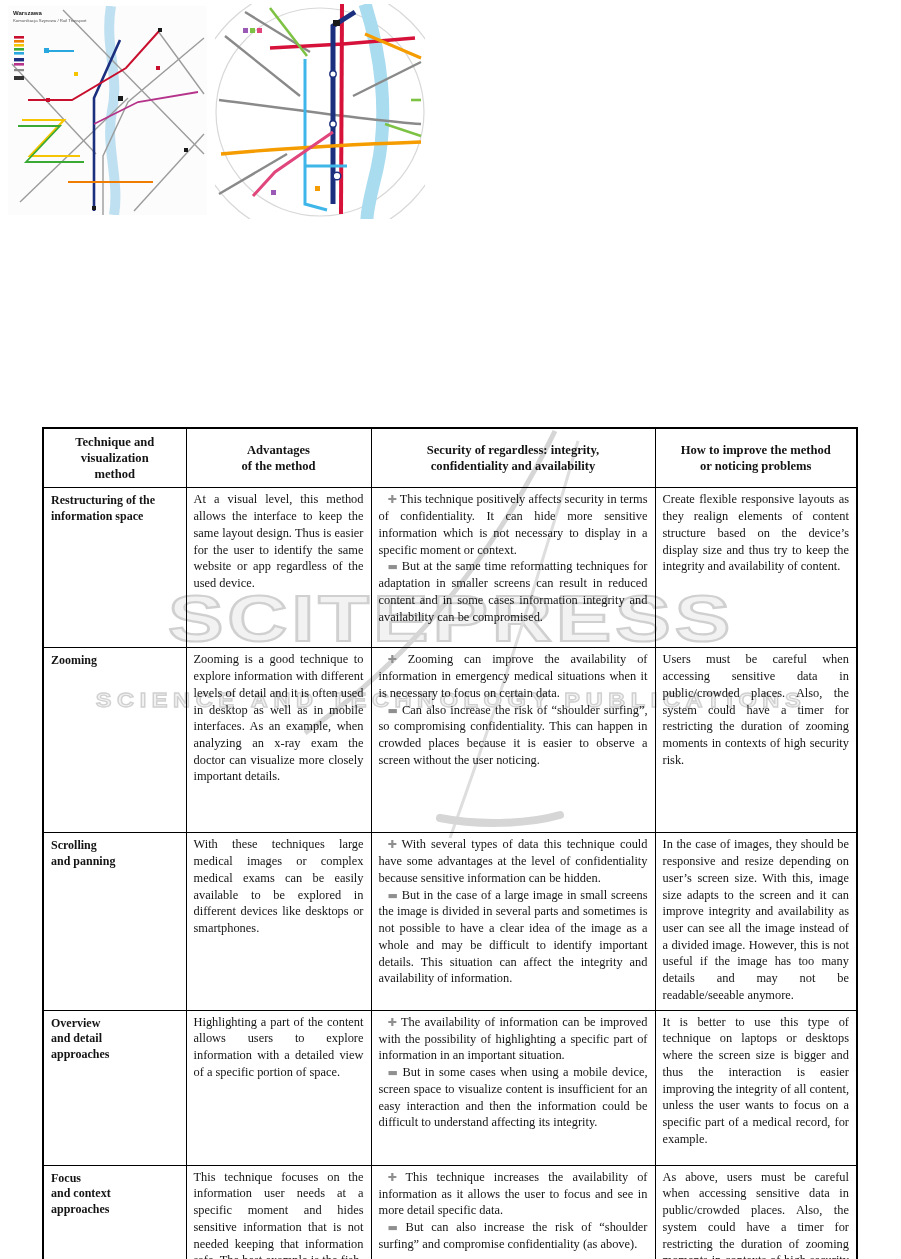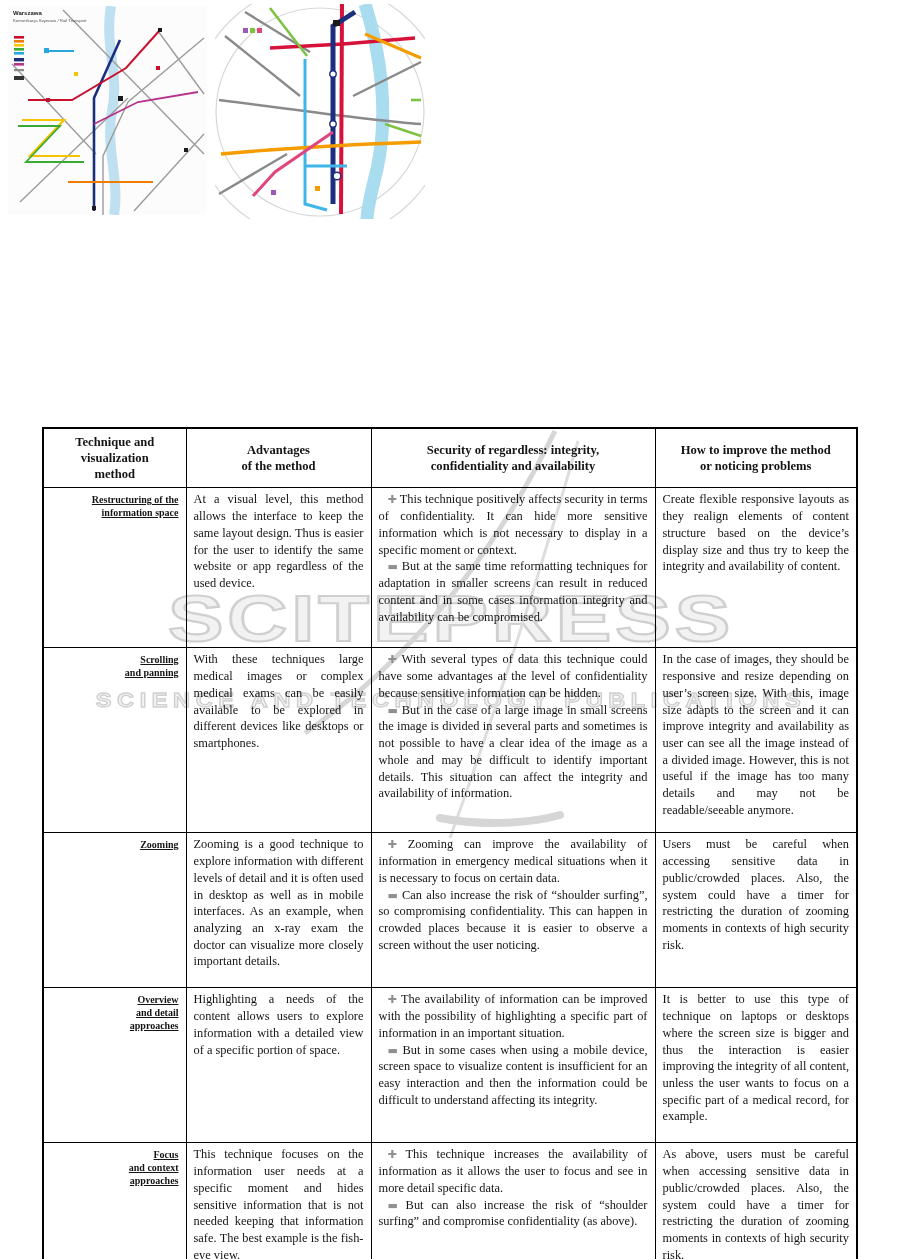--- a/index.html
+++ b/index.html
@@ -24,22 +24,22 @@
   
   table.method-table{position:absolute;z-index:1;left:42px;top:427px;width:814px;
         border-collapse:collapse;table-layout:fixed;background:transparent;}
   table.method-table,table.method-table th,table.method-table td{border:1px solid #000;}
   table.method-table{border-width:2px;}
   th{font-size:12.6px;font-weight:bold;text-align:center;vertical-align:middle;
      line-height:1.28;padding:5px 4px;white-space:pre-line;}
   thead tr{height:53px;}
   td{font-size:12.4px;line-height:1.35;vertical-align:top;text-align:justify;
      padding:3px 7px 6px 7px;}
-  td.method-cell{font-weight:bold;text-align:right;white-space:pre-line;
-     font-size:10px;line-height:1.3;padding-top:5px;text-decoration:underline;}
+  td.method-cell{font-weight:bold;text-align:left;white-space:pre-line;
+     font-size:12px;line-height:1.3;padding-top:5px;}
   tbody tr:nth-child(1){height:160px;}
   tbody tr:nth-child(2){height:185px;}
   tbody tr:nth-child(3){height:155px;}
   tbody tr:nth-child(4){height:155px;margin-top:23px;}
   tbody tr:nth-child(5){height:118px;}
   .sec-item{margin:0;text-indent:9px;}
   .sec-icon{font-family:"DejaVu Sans",sans-serif;color:#8f8f8f;font-size:11px;
             display:inline-block;text-indent:0;}
 </style>
 </head>
@@ -191,43 +191,43 @@
           <td class="method-cell">Restructuring of the
 information space</td>
           <td>At a visual level, this method allows the interface to keep the same layout design. Thus is easier for the user to identify the same website or app regardless of the used device.</td>
           <td>
             <p class="sec-item"><span class="sec-icon" style="color: rgb(143, 143, 143);">✚</span> This technique positively affects security in terms of confidentiality. It can hide more sensitive information which is not necessary to display in a specific moment or context.</p>
             <p class="sec-item"><span class="sec-icon" style="color: rgb(143, 143, 143);">▬</span> But at the same time reformatting techniques for adaptation in smaller screens can result in reduced content and in some cases information integrity and availability can be compromised.</p>
           </td>
           <td>Create flexible responsive layouts as they realign elements of content structure based on the device’s display size and thus try to keep the integrity and availability of content.</td>
         </tr>
         <tr>
+          <td class="method-cell">Zooming</td>
+          <td>Zooming is a good technique to explore information with different levels of detail and it is often used in desktop as well as in mobile interfaces. As an example, when analyzing an x-ray exam the doctor can visualize more closely important details.</td>
+          <td>
+            <p class="sec-item"><span class="sec-icon" style="color: rgb(143, 143, 143);">✚</span> Zooming can improve the availability of information in emergency medical situations when it is necessary to focus on certain data.</p>
+            <p class="sec-item"><span class="sec-icon" style="color: rgb(143, 143, 143);">▬</span> Can also increase the risk of “shoulder surfing”, so compromising confidentiality. This can happen in crowded places because it is easier to observe a screen without the user noticing.</p>
+          </td>
+          <td>Users must be careful when accessing sensitive data in public/crowded places. Also, the system could have a timer for restricting the duration of zooming moments in contexts of high security risk.</td>
+        </tr>
+        <tr>
           <td class="method-cell">Scrolling
 and panning</td>
           <td>With these techniques large medical images or complex medical exams can be easily available to be explored in different devices like desktops or smartphones.</td>
           <td>
             <p class="sec-item"><span class="sec-icon" style="color: rgb(143, 143, 143);">✚</span> With several types of data this technique could have some advantages at the level of confidentiality because sensitive information can be hidden.</p>
             <p class="sec-item"><span class="sec-icon" style="color: rgb(143, 143, 143);">▬</span> But in the case of a large image in small screens the image is divided in several parts and sometimes is not possible to have a clear idea of the image as a whole and may be difficult to identify important details. This situation can affect the integrity and availability of information.</p>
           </td>
           <td>In the case of images, they should be responsive and resize depending on user’s screen size. With this, image size adapts to the screen and it can improve integrity and availability as user can see all the image instead of a divided image. However, this is not useful if the image has too many details and may not be readable/seeable anymore.</td>
         </tr>
         <tr>
-          <td class="method-cell">Zooming</td>
-          <td>Zooming is a good technique to explore information with different levels of detail and it is often used in desktop as well as in mobile interfaces. As an example, when analyzing an x-ray exam the doctor can visualize more closely important details.</td>
-          <td>
-            <p class="sec-item"><span class="sec-icon" style="color: rgb(143, 143, 143);">✚</span> Zooming can improve the availability of information in emergency medical situations when it is necessary to focus on certain data.</p>
-            <p class="sec-item"><span class="sec-icon" style="color: rgb(143, 143, 143);">▬</span> Can also increase the risk of “shoulder surfing”, so compromising confidentiality. This can happen in crowded places because it is easier to observe a screen without the user noticing.</p>
-          </td>
-          <td>Users must be careful when accessing sensitive data in public/crowded places. Also, the system could have a timer for restricting the duration of zooming moments in contexts of high security risk.</td>
-        </tr>
-        <tr>
           <td class="method-cell">Overview
 and detail
 approaches</td>
-          <td>Highlighting a needs of the content allows users to explore information with a detailed view of a specific portion of space.</td>
+          <td>Highlighting a part of the content allows users to explore information with a detailed view of a specific portion of space.</td>
           <td>
             <p class="sec-item"><span class="sec-icon" style="color: rgb(143, 143, 143);">✚</span> The availability of information can be improved with the possibility of highlighting a specific part of information in an important situation.</p>
             <p class="sec-item"><span class="sec-icon" style="color: rgb(143, 143, 143);">▬</span> But in some cases when using a mobile device, screen space to visualize content is insufficient for an easy interaction and then the information could be difficult to understand affecting its integrity.</p>
           </td>
           <td>It is better to use this type of technique on laptops or desktops where the screen size is bigger and thus the interaction is easier improving the integrity of all content, unless the user wants to focus on a specific part of a medical record, for example.</td>
         </tr>
         <tr>
           <td class="method-cell">Focus
 and context
 approaches</td>

